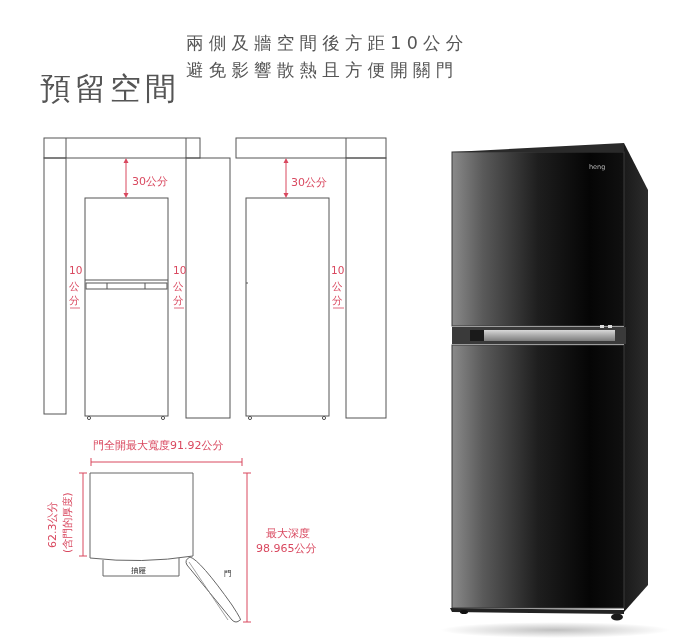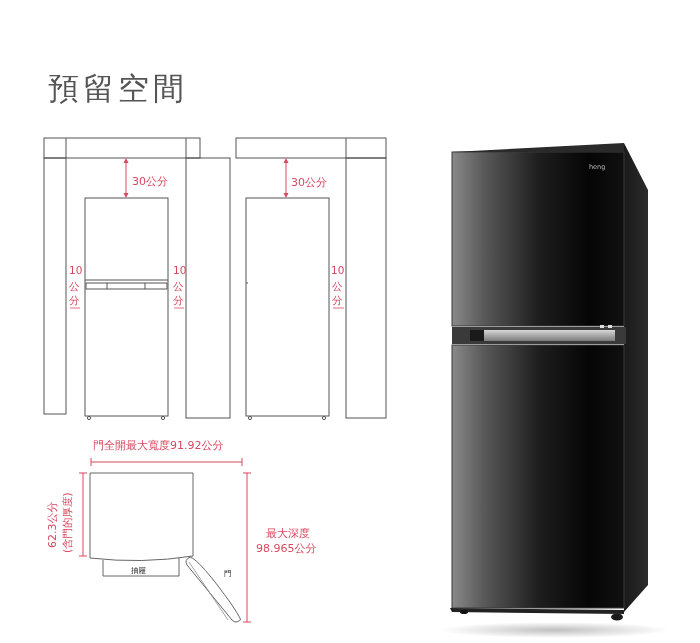--- a/index.html
+++ b/index.html
@@ -17,21 +17,20 @@
     .title-big {
       position: absolute;
       left: 40px;
       top: 68px;
       font-size: 31px;
       letter-spacing: 4px;
       color: #555;
       font-family: "DejaVu Sans", sans-serif;
       font-weight: normal;
       white-space: nowrap;
-      margin-left: 8px;
     }
     .title-lines {
       position: absolute;
       left: 186px;
       top: 30px;
       font-size: 17.5px;
       line-height: 27px;
       letter-spacing: 5.2px;
       color: #555;
       white-space: nowrap;
@@ -49,20 +48,22 @@
     .blk-label {
       fill: #222;
       font-family: "DejaVu Sans", sans-serif;
     }
   </style>
 </head>
 <body>
 
 <div class="title-big">預留空間</div>
 <div class="title-lines">
+  <div>兩側及牆空間後方距10公分</div>
+  <div>避免影響散熱且方便開關門</div>
 </div>
 
 <svg class="diagram" width="700" height="643" viewBox="0 0 700 643" xmlns="http://www.w3.org/2000/svg">
   <defs>
     <linearGradient id="doorGrad" x1="0" y1="0" x2="1" y2="0">
       <stop offset="0" stop-color="#8a8a8a"></stop>
       <stop offset="0.18" stop-color="#5a5a5a"></stop>
       <stop offset="0.5" stop-color="#1e1e1e"></stop>
       <stop offset="0.8" stop-color="#050505"></stop>
       <stop offset="1" stop-color="#101010"></stop>

